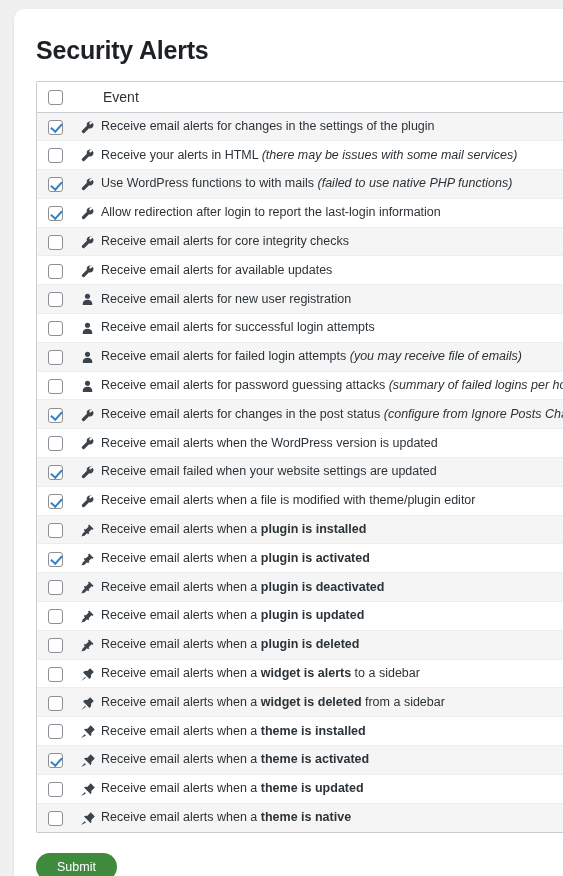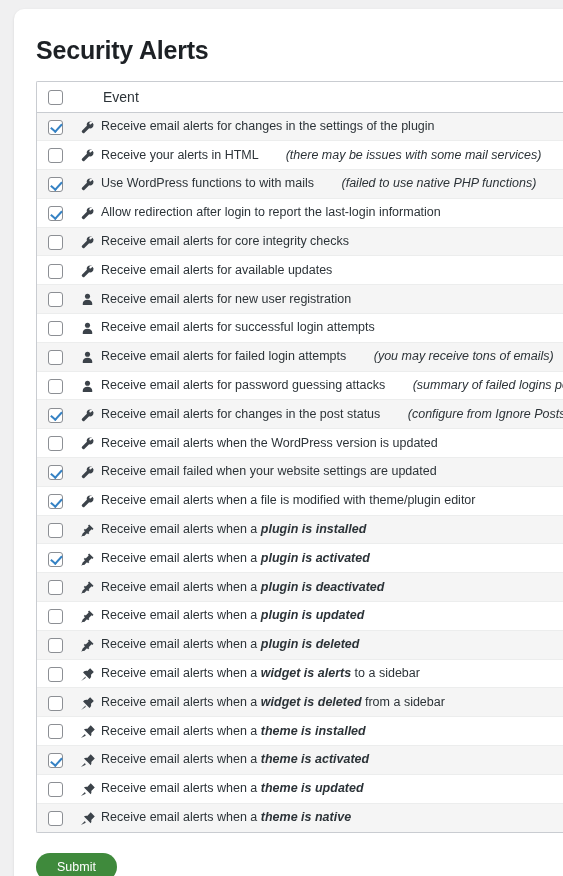--- a/index.html
+++ b/index.html
@@ -128,22 +128,22 @@
 
   .ico {
     display: inline-block;
     width: 15px;
     height: 15px;
     vertical-align: middle;
     color: #3c434a;
   }
   .ico svg { display: block; width: 15px; height: 15px; fill: #3c434a; }
 
-  .lbl-strong { font-weight: bold; font-style: italic; }
-  .lbl-note { font-style: italic; margin-left: 24px; }
+  .lbl-strong { font-weight: bold; }
+  .lbl-note { font-style: italic; }
 
   .footer {
     margin: 20px 0 0 22px;
   }
 
   .submit-btn {
     display: inline-block;
     background: #3f8a3c;
     color: #ffffff;
     border: none;
@@ -233,21 +233,21 @@
                   <path d="M10 10.4c-3.5 0-6.3 2.1-6.3 4.7v2.2h12.6v-2.2c0-2.6-2.8-4.7-6.3-4.7z"></path>
                 </svg></span></td>
             <td class="cell-label"><span>Receive email alerts for successful login attempts</span></td>
           </tr>
           <tr class="stripe">
             <td class="cell-check col-check"><span class="cb"></span></td>
             <td class="cell-icon col-icon"><span class="ico"><svg viewBox="0 0 20 20">
                   <circle cx="10" cy="5.6" r="3.4"></circle>
                   <path d="M10 10.4c-3.5 0-6.3 2.1-6.3 4.7v2.2h12.6v-2.2c0-2.6-2.8-4.7-6.3-4.7z"></path>
                 </svg></span></td>
-            <td class="cell-label"><span>Receive email alerts for failed login attempts </span><span class="lbl-note">(you may receive tons of emails)</span></td>
+            <td class="cell-label"><span>Receive email alerts for failed login attempts </span><span class="lbl-note">(you may receive file of emails)</span></td>
           </tr>
           <tr class="plain">
             <td class="cell-check col-check"><span class="cb"></span></td>
             <td class="cell-icon col-icon"><span class="ico"><svg viewBox="0 0 20 20">
                   <circle cx="10" cy="5.6" r="3.4"></circle>
                   <path d="M10 10.4c-3.5 0-6.3 2.1-6.3 4.7v2.2h12.6v-2.2c0-2.6-2.8-4.7-6.3-4.7z"></path>
                 </svg></span></td>
             <td class="cell-label"><span>Receive email alerts for password guessing attacks </span><span class="lbl-note">(summary of failed logins per hour)</span></td>
           </tr>
           <tr class="stripe">

